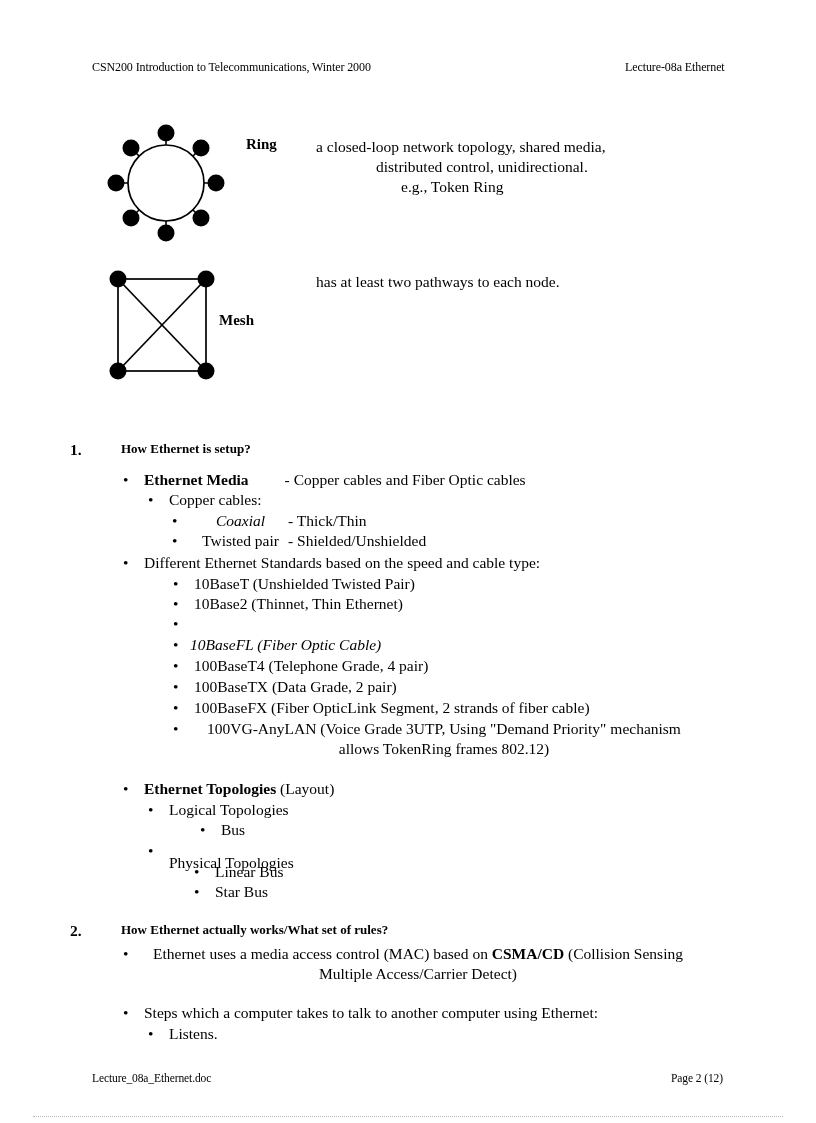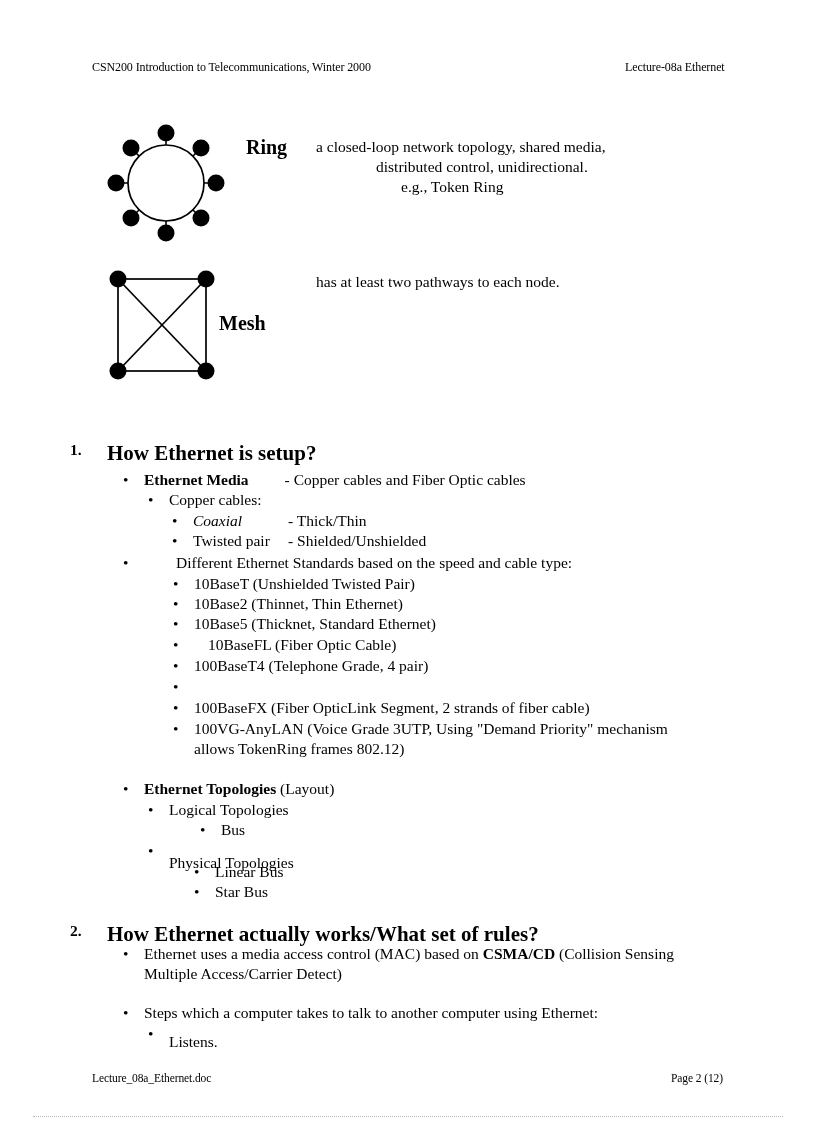--- a/index.html
+++ b/index.html
@@ -35,50 +35,51 @@
   .runhead-right { left: 625px; }
 
   
   .fig { position: absolute; }
   .fig svg { display: block; }
 
   
   .topo-label {
     position: absolute;
     font-weight: bold;
-    font-size: 20px;
+    font-size: 15px;
     white-space: nowrap;
   }
   .topo-desc {
     position: absolute;
     font-size: 15.5px;
     white-space: nowrap;
   }
 
   
   .num {
     position: absolute;
     font-weight: bold;
     font-size: 15.5px;
     left: 70px;
   }
   .heading {
     position: absolute;
     font-weight: bold;
-    font-size: 21px;
-    left: 107px;
+    font-size: 13px;
+    left: 121px;
     white-space: nowrap;
   }
 
   
   .bline {
     position: absolute;
     font-size: 15.5px;
     white-space: nowrap;
     line-height: 20px;
+    text-align: center;
   }
   .bline.wrap { white-space: normal; }
   .bul {
     position: absolute;
     font-size: 15.5px;
     line-height: 20px;
   }
   .bul::before { content: "\2022"; }
   .bold { font-weight: bold; }
 
@@ -175,38 +176,38 @@
   <div class="bline" style="left:193px; top:511px;">
     <span style="display:inline-block;width:95px;font-style:italic;">Coaxial</span><span>- Thick/Thin</span>
   </div>
 
   <div class="bul" style="left:172px; top:531px;"></div>
   <div class="bline" style="left:193px; top:531px;">
     <span style="display:inline-block;width:95px;">Twisted  pair</span><span>- Shielded/Unshielded</span>
   </div>
 
   <div class="bul" style="left:123px; top:553px;"></div>
-  <div class="bline" style="left:144px; top:553px;margin-left:32px;">Different  Ethernet  Standards based on the speed and cable type:</div>
+  <div class="bline" style="left:144px; top:553px;">Different  Ethernet  Standards based on the speed and cable type:</div>
 
   <div class="bul" style="left:173px; top:574px;"></div>
   <div class="bline" style="left:194px; top:574px;">10BaseT (Unshielded  Twisted  Pair)</div>
 
   <div class="bul" style="left:173px; top:594px;"></div>
   <div class="bline" style="left:194px; top:594px;">10Base2 (Thinnet,  Thin  Ethernet)</div>
 
   <div class="bul" style="left:173px; top:614px;"></div>
-  <div class="bline" style="left:194px; top:614px;">10Base5 (Thicknet,  Standard Ethernet)</div>
 
   <div class="bul" style="left:173px; top:635px;"></div>
-  <div class="bline" style="left:208px; top:635px;">10BaseFL (Fiber Optic Cable)</div>
+  <div class="bline" style="left:190px; top:635px;font-style:italic;">10BaseFL (Fiber Optic Cable)</div>
 
   <div class="bul" style="left:173px; top:656px;"></div>
   <div class="bline" style="left:194px; top:656px;">100BaseT4 (Telephone  Grade, 4 pair)</div>
 
   <div class="bul" style="left:173px; top:677px;"></div>
+  <div class="bline" style="left:194px; top:677px;">100BaseTX (Data Grade, 2 pair)</div>
 
   <div class="bul" style="left:173px; top:698px;"></div>
   <div class="bline" style="left:194px; top:698px;">100BaseFX (Fiber OpticLink  Segment,  2 strands  of fiber  cable)</div>
 
   <div class="bul" style="left:173px; top:719px;"></div>
   <div class="bline wrap" style="left:194px; top:719px; width:500px;">100VG-AnyLAN (Voice Grade 3UTP, Using "Demand  Priority"  mechanism allows  TokenRing  frames  802.12)</div>
 
   <div class="bul" style="left:123px; top:779px;"></div>
   <div class="bline" style="left:144px; top:779px;">
     <span class="bold">Ethernet Topologies</span>
@@ -233,20 +234,20 @@
 
   <div class="bul" style="left:123px; top:944px;"></div>
   <div class="bline wrap" style="left:144px; top:944px; width:548px;">
     <span>Ethernet uses a media access control (MAC) based on </span><span class="bold">CSMA/CD</span><span> (Collision  Sensing Multiple  Access/Carrier  Detect)</span>
   </div>
 
   <div class="bul" style="left:123px; top:1003px;"></div>
   <div class="bline" style="left:144px; top:1003px;">Steps which  a computer takes to talk to another  computer using  Ethernet:</div>
 
   <div class="bul" style="left:148px; top:1024px;"></div>
-  <div class="bline" style="left:169px; top:1024px;margin-top:8px;">Listens.</div>
+  <div class="bline" style="left:169px; top:1024px;">Listens.</div>
 
   <div class="footer footer-left">Lecture_08a_Ethernet.doc</div>
   <div class="footer footer-right">Page 2 (12)</div>
 
   <div class="bottom-rule"></div>
 
 </div>
 
 </body></html>

